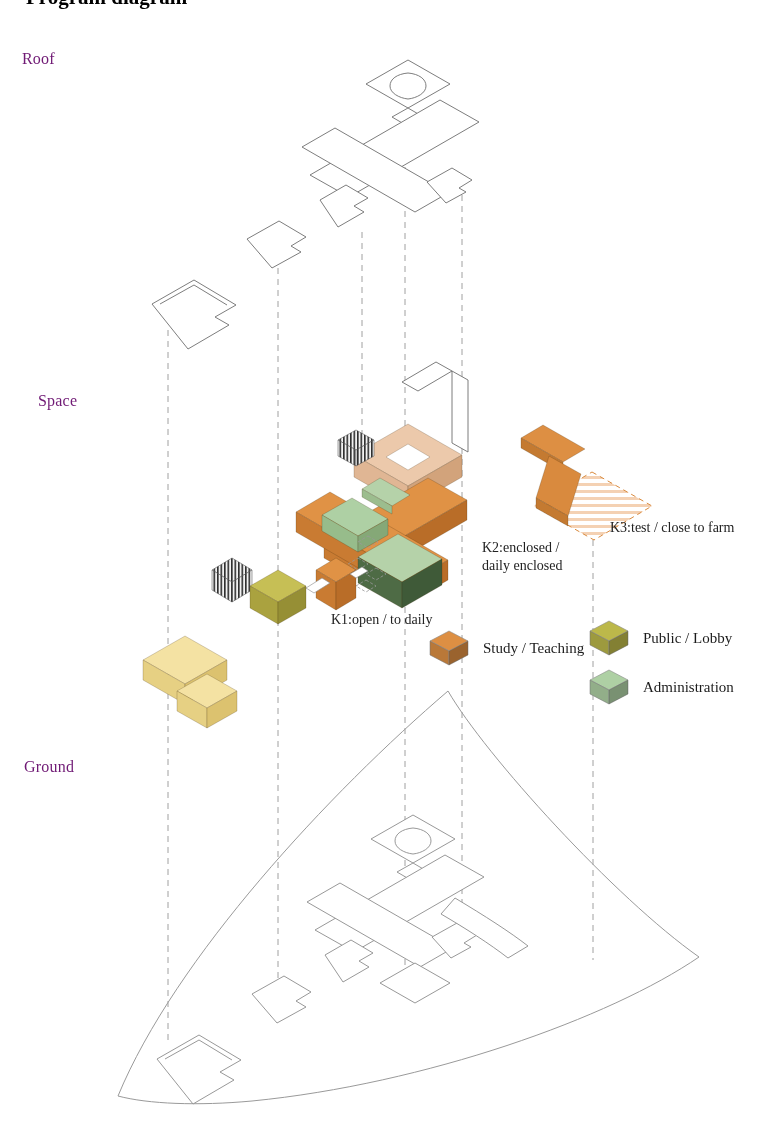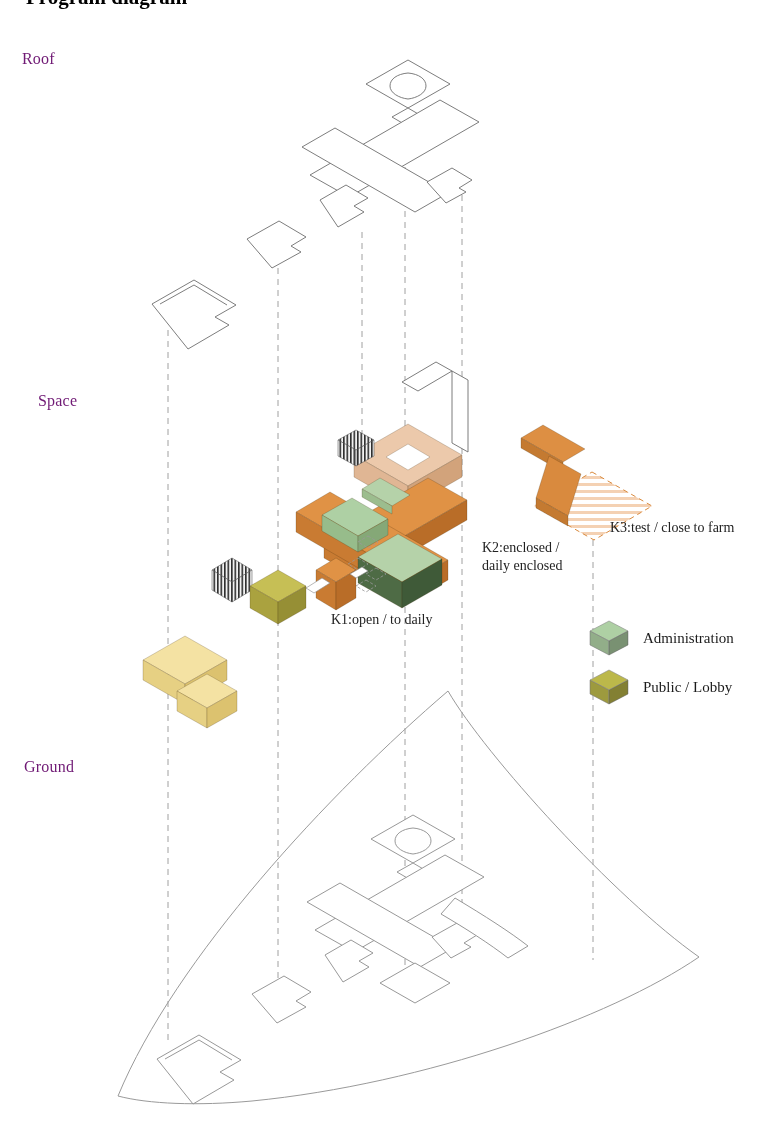--- a/index.html
+++ b/index.html
@@ -178,36 +178,46 @@
 <div class="lbl lbl-ground">Ground</div>
 
 <div class="ann ann-k1">K1:open / to daily</div>
 <div class="ann ann-k2">
   <div>K2:enclosed /</div>
   <div>daily enclosed</div>
 </div>
 <div class="ann ann-k3">K3:test / close to farm</div>
 
 <div class="legend-col legend-col-1">
+  <div class="legend-row">
+    <svg class="swatch" width="42" height="38" viewBox="0 0 42 38" style="--c: #dd8f43;">
+      <polygon points="21,2 40,12 21,22 2,12" style="fill:var(--c)" stroke="#8a8a8a" stroke-width="0.6"></polygon>
+      <polygon points="2,12 21,22 21,36 2,26" style="fill:var(--c)" stroke="#8a8a8a" stroke-width="0.6"></polygon>
+      <polygon points="2,12 21,22 21,36 2,26" fill="#000" opacity="0.16"></polygon>
+      <polygon points="40,12 21,22 21,36 40,26" style="fill:var(--c)" stroke="#8a8a8a" stroke-width="0.6"></polygon>
+      <polygon points="40,12 21,22 21,36 40,26" fill="#000" opacity="0.30"></polygon>
+    </svg>
+    <span class="legend-label">Study / Teaching</span>
+  </div>
 </div>
 
 <div class="legend-col legend-col-2">
+  <div class="legend-row">
+    <svg class="swatch" width="42" height="38" viewBox="0 0 42 38" style="--c: #bcb84a;">
+      <polygon points="21,2 40,12 21,22 2,12" style="fill:var(--c)" stroke="#8a8a8a" stroke-width="0.6"></polygon>
+      <polygon points="2,12 21,22 21,36 2,26" style="fill:var(--c)" stroke="#8a8a8a" stroke-width="0.6"></polygon>
+      <polygon points="2,12 21,22 21,36 2,26" fill="#000" opacity="0.16"></polygon>
+      <polygon points="40,12 21,22 21,36 40,26" style="fill:var(--c)" stroke="#8a8a8a" stroke-width="0.6"></polygon>
+      <polygon points="40,12 21,22 21,36 40,26" fill="#000" opacity="0.30"></polygon>
+    </svg>
+    <span class="legend-label">Public / Lobby</span>
+  </div>
   <div class="legend-row">
     <svg class="swatch" width="42" height="38" viewBox="0 0 42 38" style="--c: #aed0a4;">
       <polygon points="21,2 40,12 21,22 2,12" style="fill:var(--c)" stroke="#8a8a8a" stroke-width="0.6"></polygon>
       <polygon points="2,12 21,22 21,36 2,26" style="fill:var(--c)" stroke="#8a8a8a" stroke-width="0.6"></polygon>
       <polygon points="2,12 21,22 21,36 2,26" fill="#000" opacity="0.16"></polygon>
       <polygon points="40,12 21,22 21,36 40,26" style="fill:var(--c)" stroke="#8a8a8a" stroke-width="0.6"></polygon>
       <polygon points="40,12 21,22 21,36 40,26" fill="#000" opacity="0.30"></polygon>
     </svg>
     <span class="legend-label">Administration</span>
   </div>
-  <div class="legend-row">
-    <svg class="swatch" width="42" height="38" viewBox="0 0 42 38" style="--c: #bcb84a;">
-      <polygon points="21,2 40,12 21,22 2,12" style="fill:var(--c)" stroke="#8a8a8a" stroke-width="0.6"></polygon>
-      <polygon points="2,12 21,22 21,36 2,26" style="fill:var(--c)" stroke="#8a8a8a" stroke-width="0.6"></polygon>
-      <polygon points="2,12 21,22 21,36 2,26" fill="#000" opacity="0.16"></polygon>
-      <polygon points="40,12 21,22 21,36 40,26" style="fill:var(--c)" stroke="#8a8a8a" stroke-width="0.6"></polygon>
-      <polygon points="40,12 21,22 21,36 40,26" fill="#000" opacity="0.30"></polygon>
-    </svg>
-    <span class="legend-label">Public / Lobby</span>
-  </div>
 </div>
 
 </body></html>

